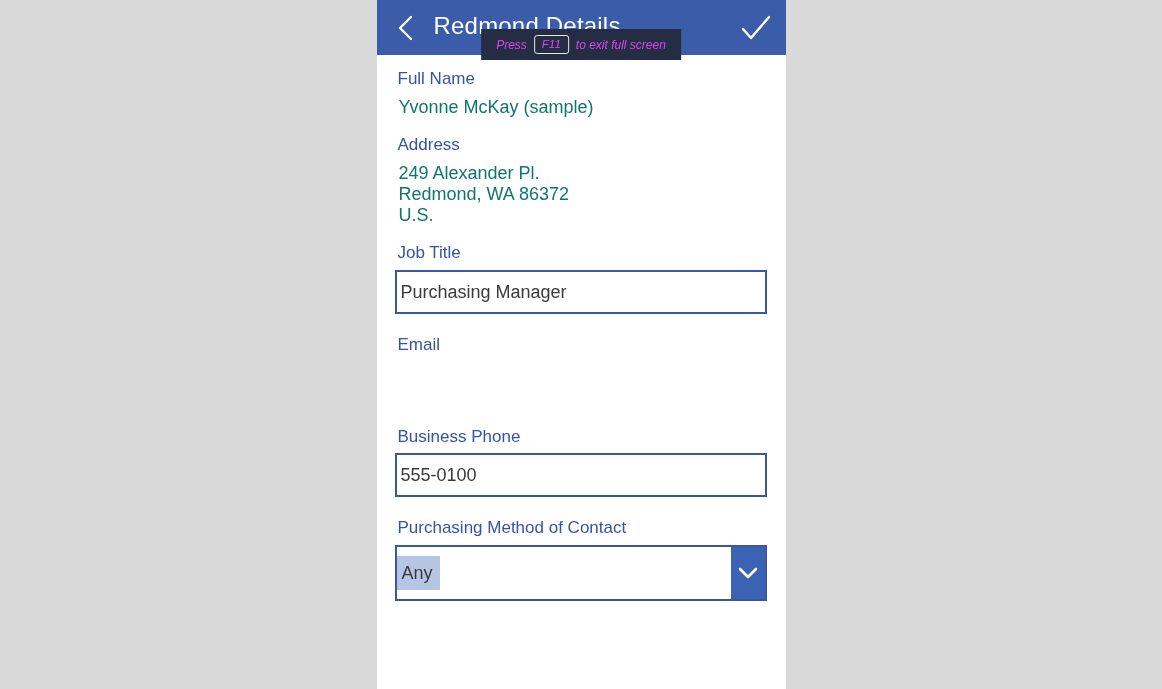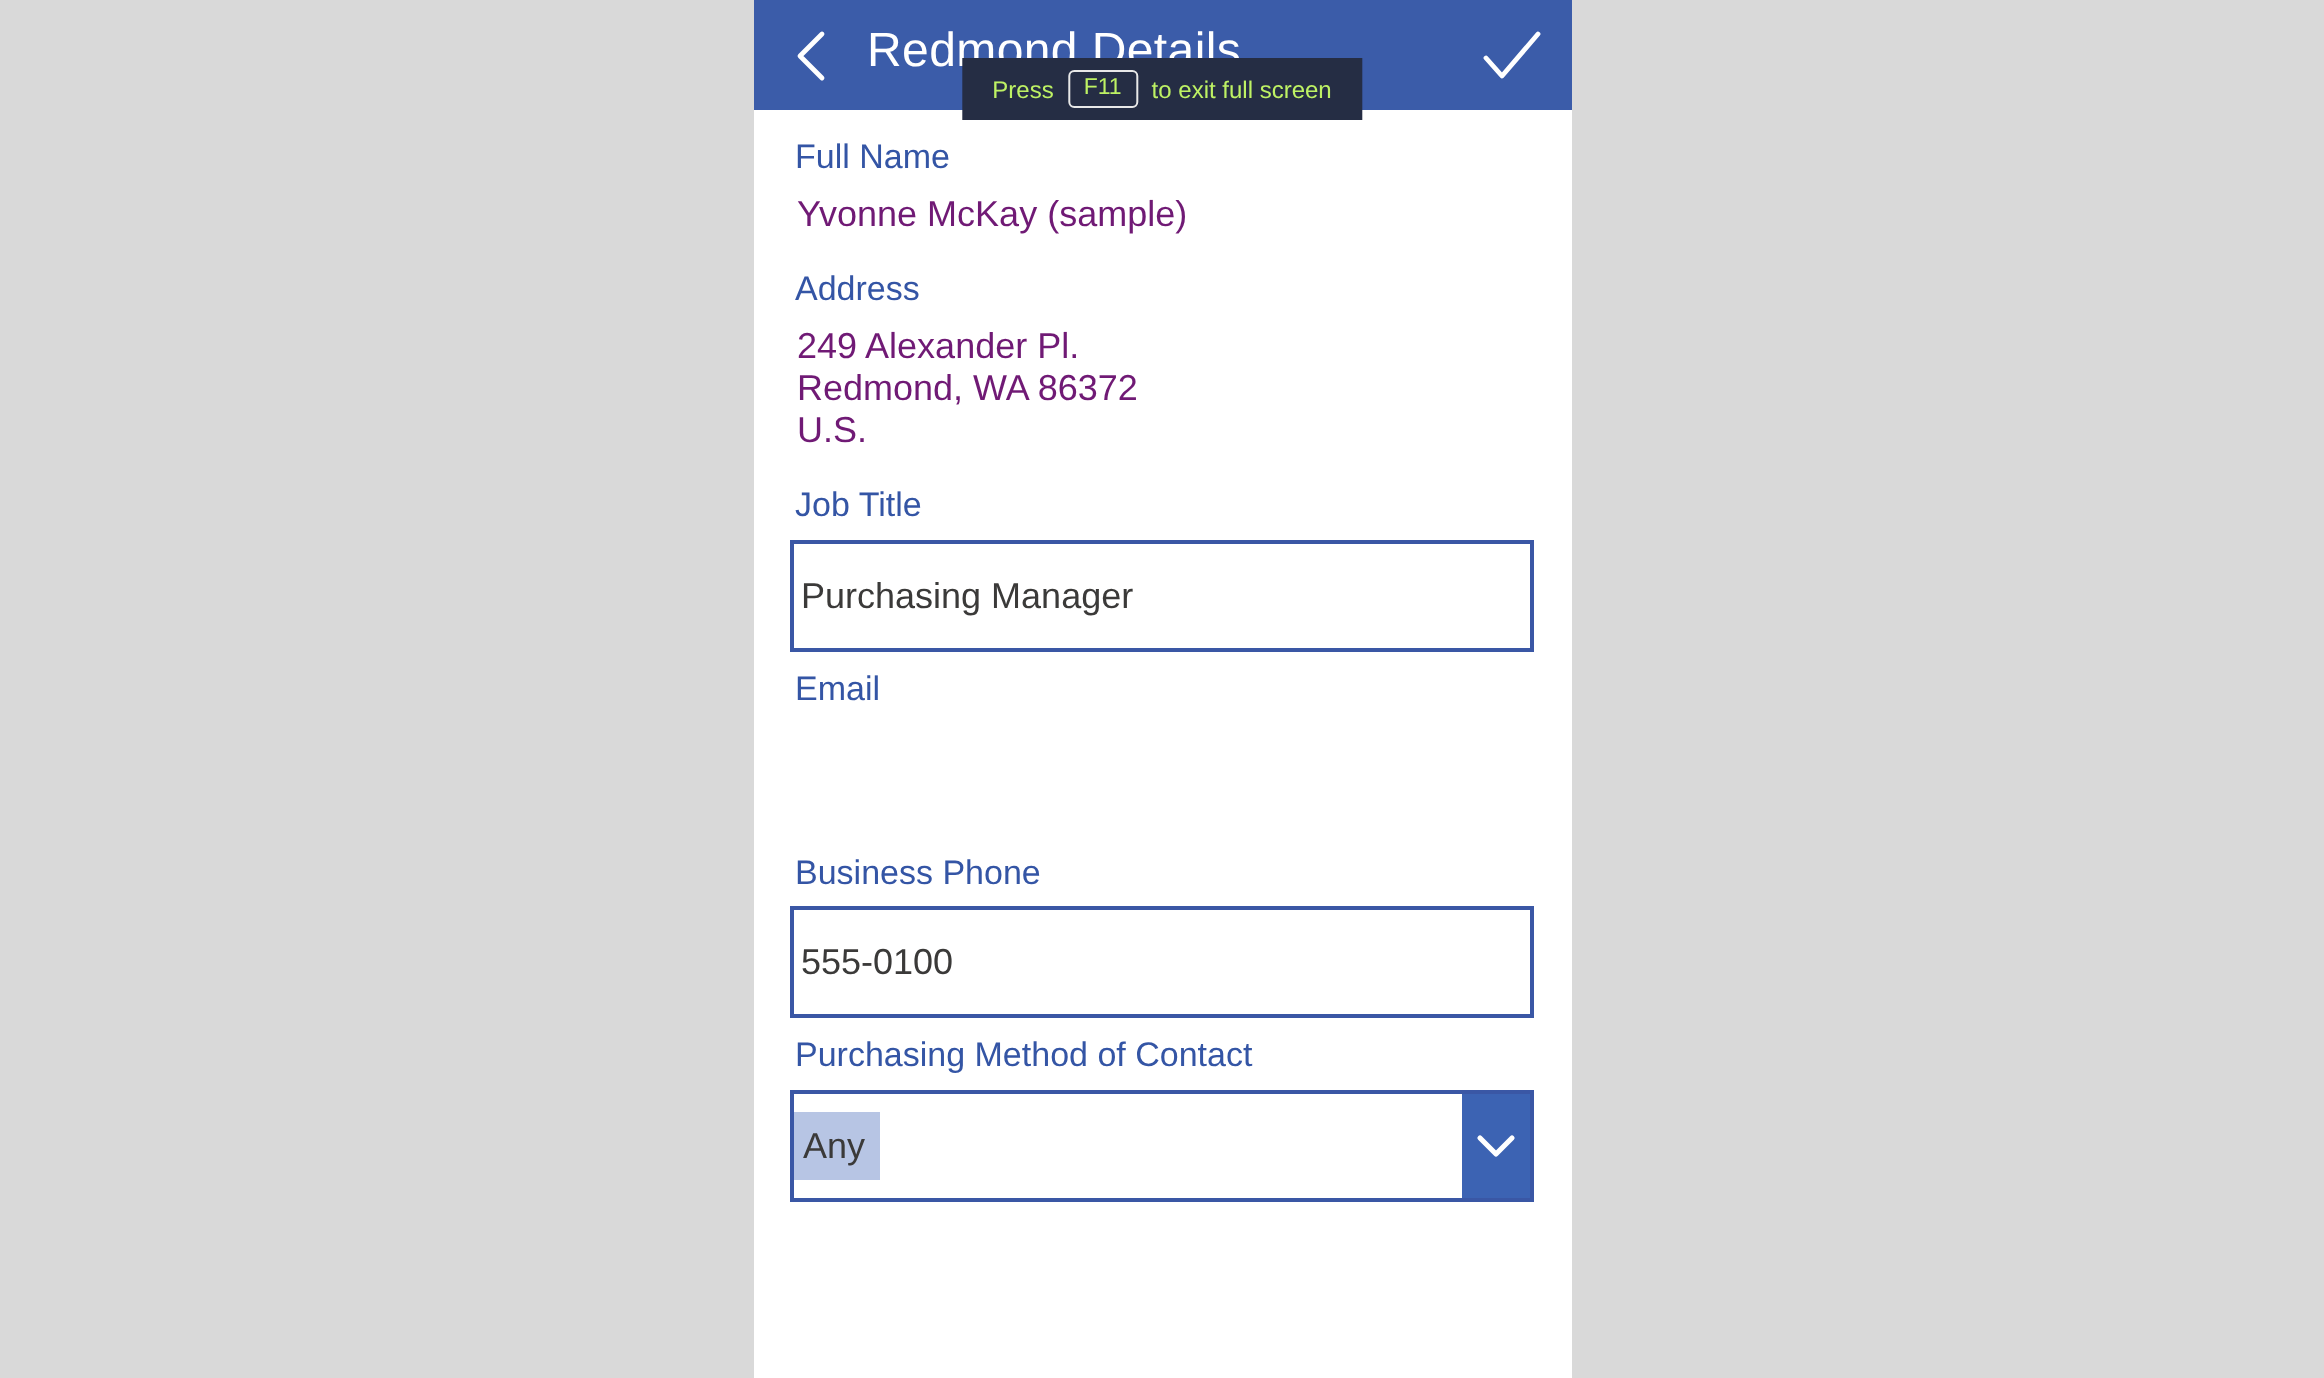--- a/index.html
+++ b/index.html
@@ -24,40 +24,40 @@
   .icon-btn.back{left:14px;top:12px;width:30px;height:32px;}
   .icon-btn.confirm{right:12px;top:11px;width:36px;height:34px;}
   .appbar-title{
     position:absolute;left:57px;top:12px;margin:0;
     font-size:24px;font-weight:400;color:#ffffff;letter-spacing:0.2px;
     white-space:nowrap;z-index:1;
   }
   
   .fs-tooltip{
     position:absolute;top:29px;left:50%;transform:translateX(-50%);
-    height:31px;background:#252d44;color:#bef264;
+    height:31px;background:#252d44;color:#d946ef;
     display:flex;align-items:center;gap:7px;padding:0 15px;
-    font-size:12px;white-space:nowrap;z-index:5;
+    font-size:12px;white-space:nowrap;z-index:5;font-style:italic;
   }
   .keycap{
     display:inline-block;border:1px solid #e8e8e8;border-radius:3px;
     padding:1px 7px;font-size:11.5px;line-height:15px;
   }
   
   .lbl{
     position:absolute;left:21px;
     font-size:17px;color:#3455a5;white-space:nowrap;
   }
   .val{
     position:absolute;left:22px;
-    font-size:18px;color:#701a75;line-height:21px;white-space:nowrap;
+    font-size:18px;color:#0f766e;line-height:21px;white-space:nowrap;
   }
   .val span{display:block;}
   .tin{
-    position:absolute;left:18px;width:372px;height:56px;box-sizing:border-box;
+    position:absolute;left:18px;width:372px;height:44px;box-sizing:border-box;
     border:2px solid #3a57a5;border-radius:0;background:#ffffff;
     font-family:inherit;font-size:18px;color:#3b3a39;padding:0 4px;
     outline:none;
   }
   .dropdown{
     position:absolute;left:18px;top:545px;width:372px;height:56px;box-sizing:border-box;
     border:2px solid #3a57a5;background:#ffffff;
     display:flex;align-items:stretch;cursor:pointer;
   }
   .dd-selected{

